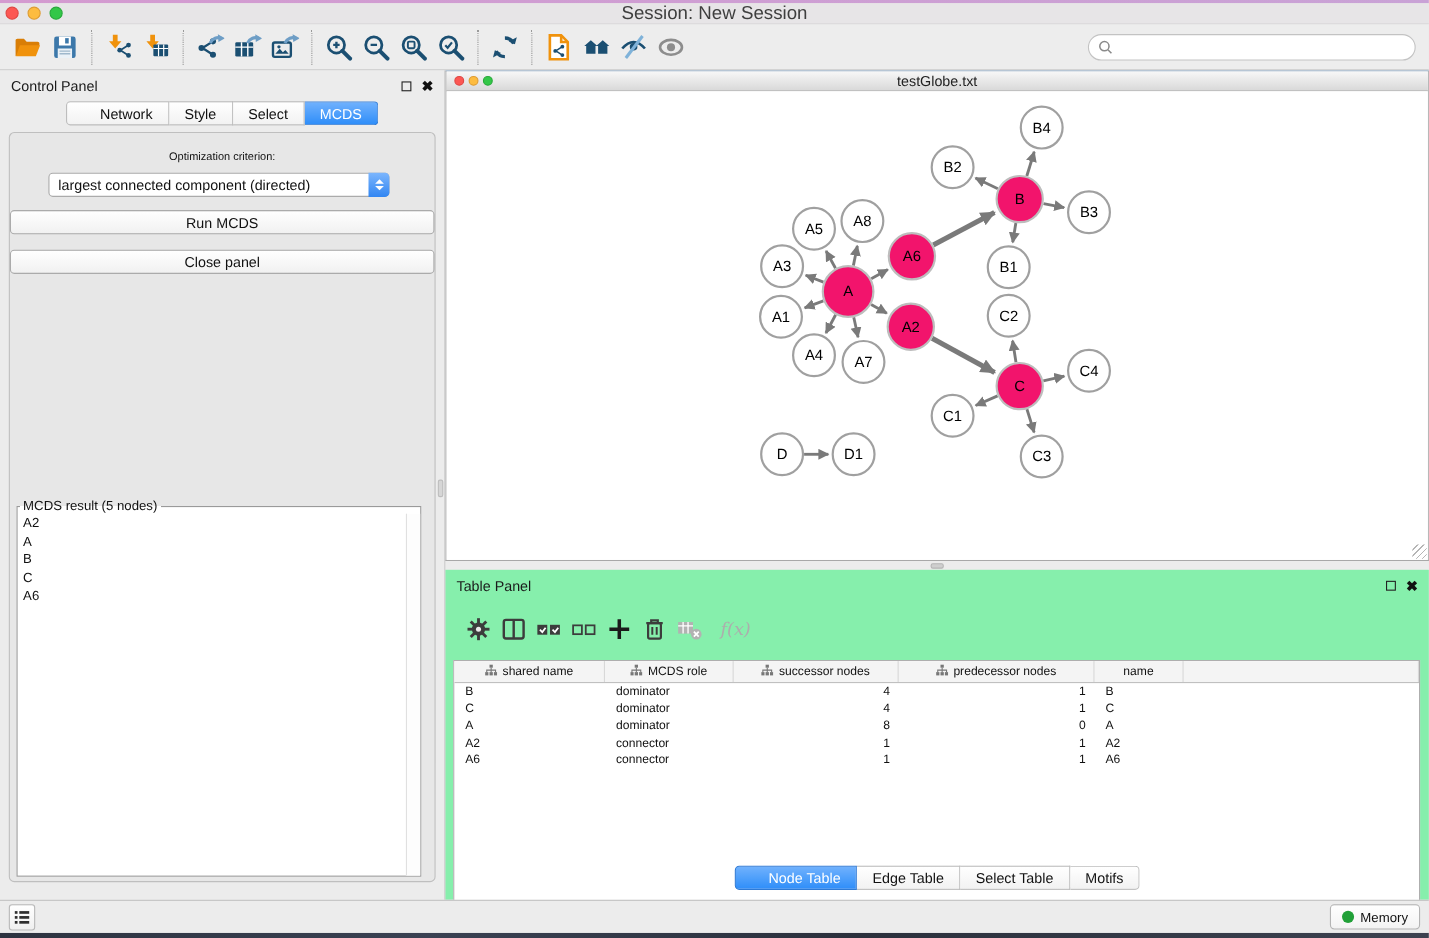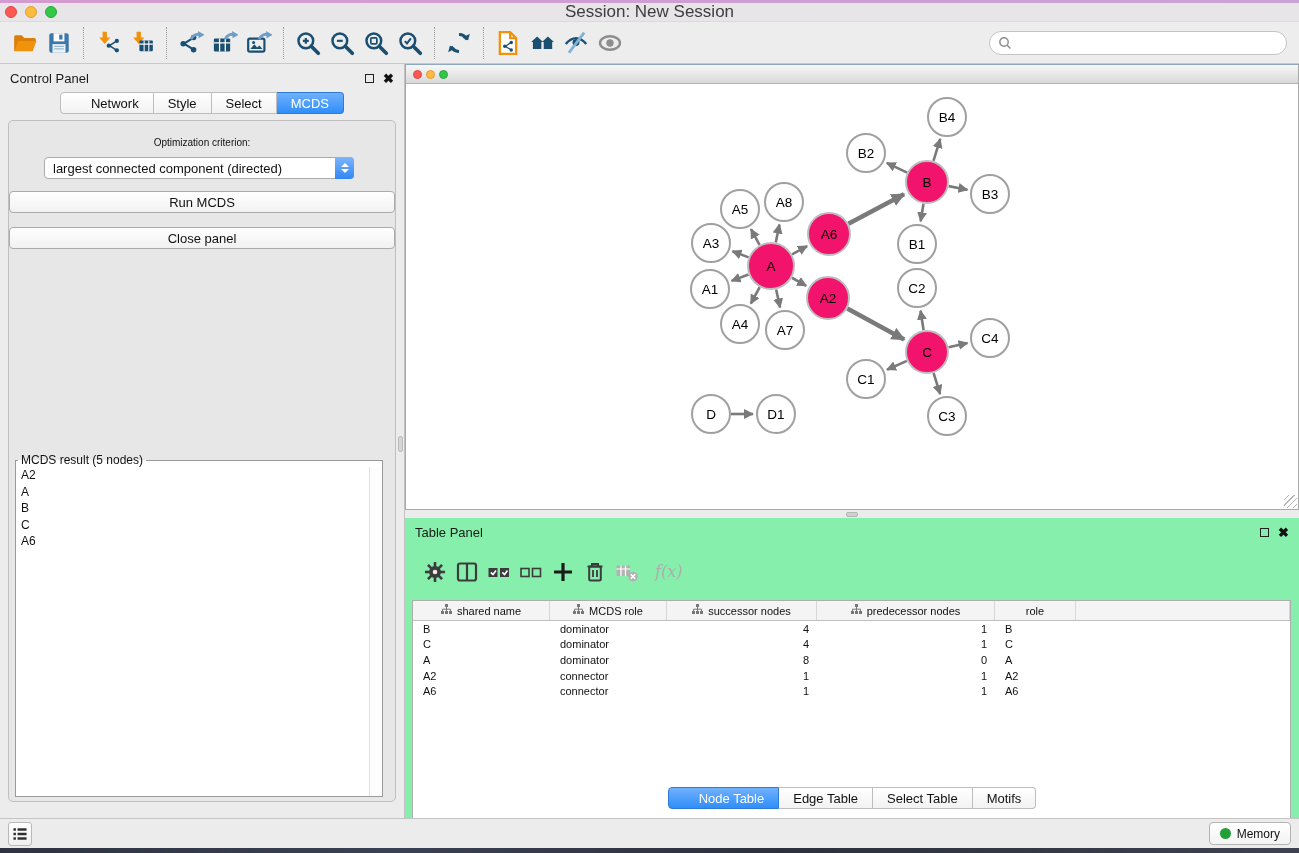--- a/index.html
+++ b/index.html
@@ -319,20 +319,21 @@
 
     <div class="right-col">
 
       <div class="network-frame">
         <div class="net-titlebar">
           <div class="net-lights">
             <span class="light red"></span>
             <span class="light yellow"></span>
             <span class="light green"></span>
           </div>
+          <div class="net-title">testGlobe.txt</div>
         </div>
         <div class="net-canvas">
           <svg id="graph-svg" width="892" height="421" viewBox="0 0 892 421">
               <defs>
   <marker id="arr" markerUnits="userSpaceOnUse" markerWidth="12" markerHeight="11" refX="9" refY="5" orient="auto">
                   <path d="M0 0L10 5L0 10z" fill="#7a7a7a"></path>
                 </marker>
   <marker id="arrT" markerUnits="userSpaceOnUse" markerWidth="17" markerHeight="15" refX="12.5" refY="6.5" orient="auto">
                   <path d="M0 0L14 6.5L0 13z" fill="#7a7a7a"></path>
                 </marker>
@@ -567,21 +568,21 @@
                       <rect x="4" y="0" width="3" height="3"></rect>
                       <rect x="0" y="7" width="3" height="3"></rect>
                       <rect x="4" y="7" width="3" height="3"></rect>
                       <rect x="8" y="7" width="3" height="3"></rect>
                     </g>
                     <path d="M5.5 3v2M1.5 7V5.2h8V7M5.5 5v2" stroke="#777" fill="none"></path>
                   </svg></span>
                 <span>predecessor nodes</span>
               </div>
               <div class="dt-hcell" style="width: 81px;">
-                <span>role</span>
+                <span>name</span>
               </div>
               <div class="dt-hcell" style="flex: 1 1 0%;"></div>
             </div>
           <div id="dt-body">
               <div class="dt-row">
                 <div class="dt-cell left" style="width: 137px;">B</div>
                 <div class="dt-cell left" style="width: 117px;">dominator</div>
                 <div class="dt-cell right" style="width: 150px;">4</div>
                 <div class="dt-cell right" style="width: 178px;">1</div>
                 <div class="dt-cell left" style="width: 81px;">B</div>

